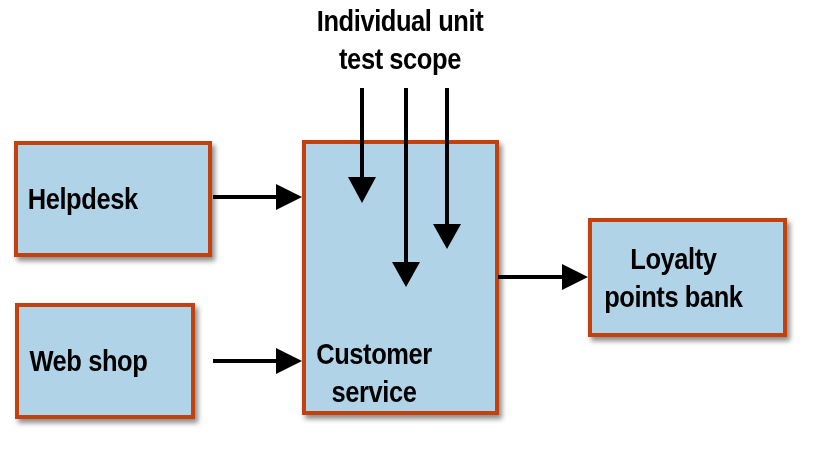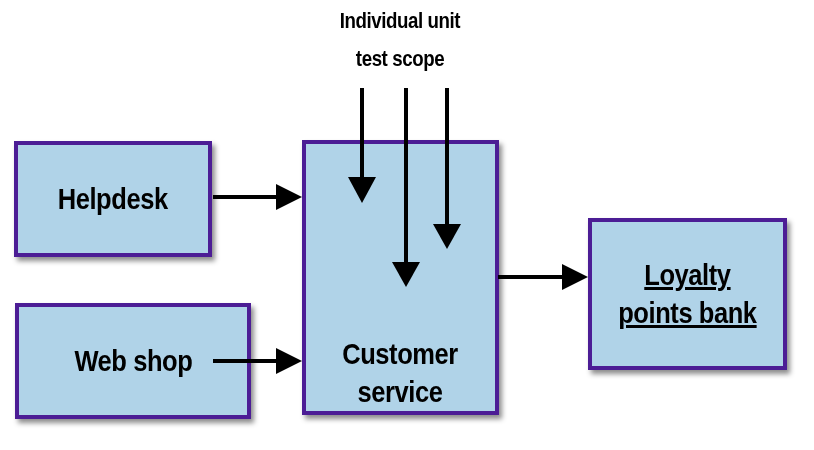--- a/index.html
+++ b/index.html
@@ -14,55 +14,55 @@
     font-family: "Liberation Sans", sans-serif;
     color: #000000;
     overflow: hidden;
   }
   .annotation {
     position: absolute;
     left: 250px;
     top: 2px;
     width: 300px;
     text-align: center;
-    font-size: 22px;
+    font-size: 30px;
     font-weight: 600;
     line-height: 38px;
     letter-spacing: -0.5px;
   }
   .annotation .ann-line {
     transform: scaleX(0.85);
     transform-origin: 50% 50%;
     white-space: nowrap;
   }
   .node {
     position: absolute;
     box-sizing: border-box;
     background: #b0d3e8;
-    border: 4px solid #4c1d95;
+    border: 4px solid #c2410c;
     box-shadow: 3px 4px 5px rgba(0,0,0,0.45);
     display: flex;
     align-items: center;
-    justify-content: center;
+    justify-content: flex-start;
   }
   .node .txt {
     font-size: 30px;
     font-weight: 600;
     text-align: center;
     line-height: 38px;
     letter-spacing: -0.5px;
     transform: scaleX(0.85);
     transform-origin: 50% 50%;
   }
   .node .txt .node-line { white-space: nowrap; }
   #node-helpdesk          { left: 14px;  top: 141px; width: 198px; height: 116px; }
-  #node-web-shop          { left: 15px;  top: 303px; width: 236px; height: 116px; }
+  #node-web-shop          { left: 15px;  top: 303px; width: 180px; height: 116px; }
   #node-customer-service  { left: 302px; top: 140px; width: 197px; height: 275px;
                             align-items: flex-end; }
-  #node-loyalty-points-bank { left: 588px; top: 218px; width: 199px; height: 152px; text-decoration: underline; }
+  #node-loyalty-points-bank { left: 588px; top: 218px; width: 199px; height: 119px; }
   .marker {
     position: absolute;
     background: #f6921e;
   }
   #marker-1 { left: 338px; top: 165px; width: 50px; height: 52px; }
   #marker-2 { left: 363px; top: 253px; width: 52px; height: 51px; }
   #marker-3 { left: 422px; top: 212px; width: 51px; height: 52px; }
   .arrow-layer {
     position: absolute;
     left: 0; top: 0;

